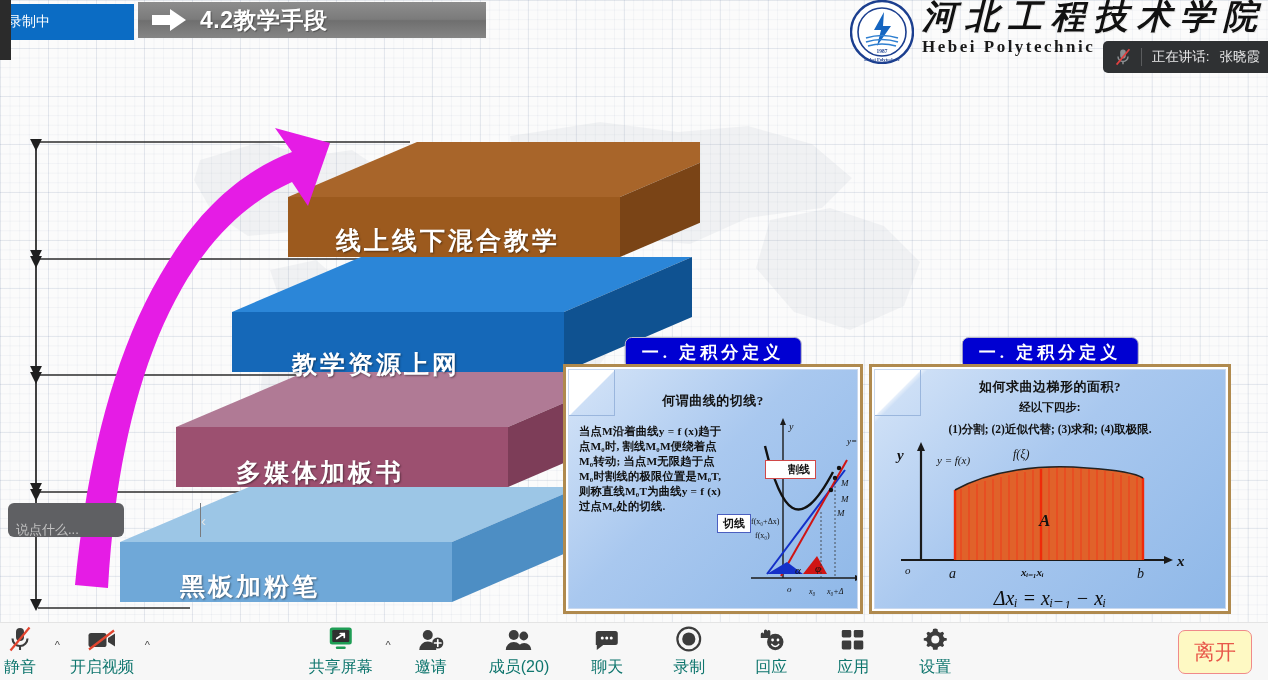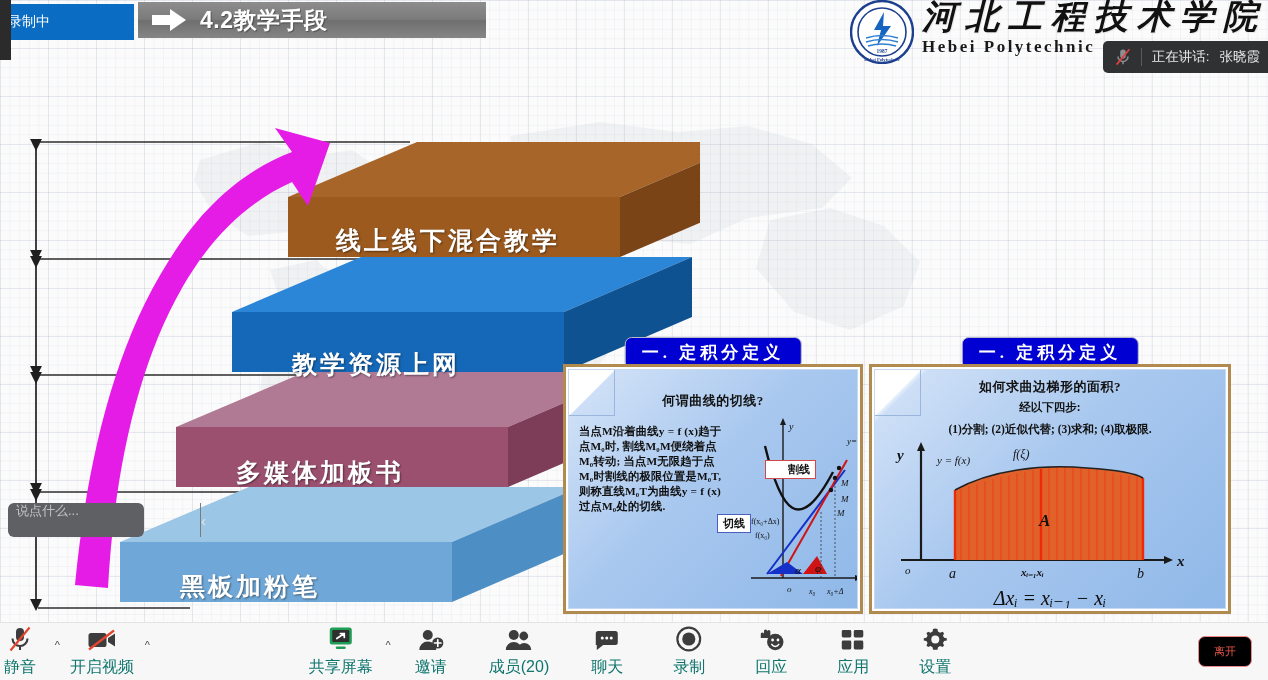--- a/index.html
+++ b/index.html
@@ -150,23 +150,23 @@
     font-weight: normal; font-style: italic; color: #0d0d0d; font-size: 20px;
   }
   .mini-steps {
     position: absolute; width: 100%; text-align: center;
     font-family: "Liberation Serif", "DejaVu Serif", serif;
     font-weight: bold; color: #111; font-size: 11.5px;
   }
 
   
   #chat-float {
-    position: absolute; left: 8px; top: 503px; width: 136px; height: 34px;
+    position: absolute; left: 8px; top: 503px; width: 116px; height: 34px;
     background: #5f6063; border-radius: 6px;
-    display: flex; align-items: flex-start; z-index: 60;
+    display: flex; align-items: flex-end; z-index: 60;
   }
   #chat-input {
     flex: 1; background: transparent; border: 0; outline: none;
     color: #cfcfcf; font-size: 13px; padding: 0 8px;
     font-family: "Liberation Sans", sans-serif;
   }
   #chat-input::placeholder { color: #c2c2c2; }
   #chat-collapse {
     width: 30px; height: 34px; border-left: 1px solid #7a7b7e;
     display: flex; align-items: center; justify-content: center;
@@ -193,22 +193,22 @@
   }
   .tb-ico { height: 26px; display: flex; align-items: flex-end; justify-content: center; }
   .tb-lbl {
     font-size: 16px; color: #0f766e; margin-top: 5px; white-space: nowrap;
   }
   .tb-caret {
     position: absolute; right: -12px; top: 13px;
     font-size: 11px; color: #4a4a4a; cursor: pointer;
   }
   #leave-btn {
-    border: 1px solid #f08a8a; color: #e8574a; background: #000000;
-    border-radius: 7px; padding: 7px 15px; font-size: 11px; cursor: pointer;
+    border: 1px solid #f08a8a; color: #e8574a; background: #fef9c3;
+    border-radius: 7px; padding: 7px 15px; font-size: 21px; cursor: pointer;
     white-space: nowrap;
   }
 </style>
 </head>
 <body>
 
 <div id="app">
 
   <div id="slide-area">
 

